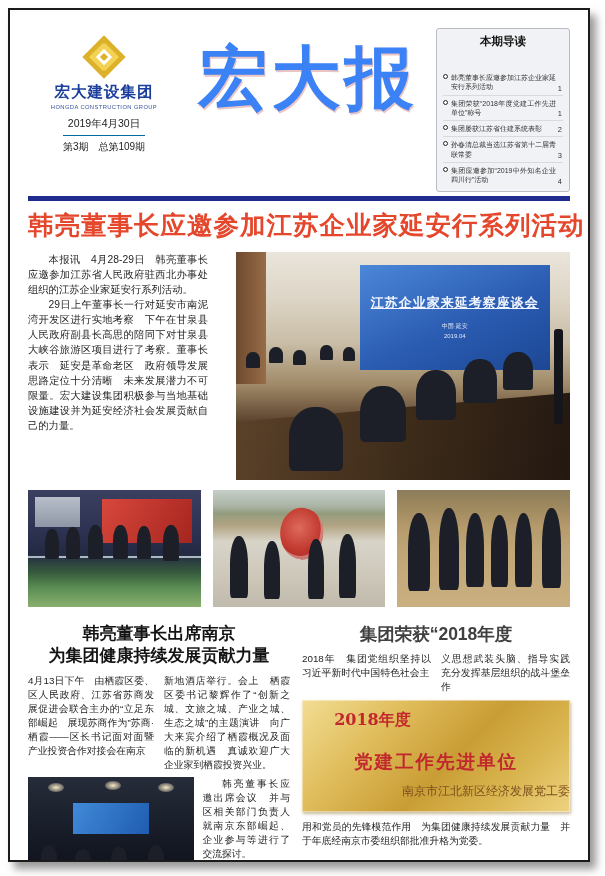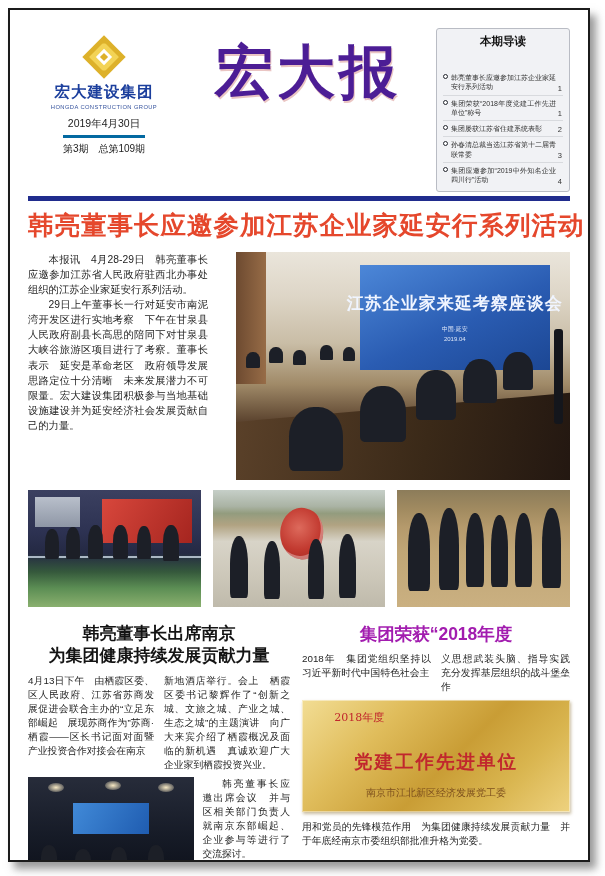--- a/index.html
+++ b/index.html
@@ -10,24 +10,24 @@
     box-shadow:6px 7px 8px rgba(70,70,70,.55);
     padding:14px 18px; overflow:hidden;
   }
   
   .header { display:flex; align-items:flex-start; }
   .brand { width:152px; flex:none; padding-top:10px; text-align:center; }
   .logo { width:46px; height:46px; margin:0 auto 2px; display:block; }
   .brand-cn { font-size:15.5px; font-weight:bold; color:#1c3f9d; letter-spacing:1px; white-space:nowrap; }
   .brand-en { font-size:5.8px; color:#37549e; letter-spacing:.4px; margin-top:1px; white-space:nowrap; }
   .brand-date { font-size:10.5px; color:#222; margin-top:7px; }
-  .brand-issue { font-size:10px; color:#222; margin-top:4px; padding-top:4px; border-top:3px solid #0369a1; display:inline-block; }
+  .brand-issue { font-size:10px; color:#222; margin-top:4px; padding-top:4px; border-top:1px solid #0369a1; display:inline-block; }
   .masthead {
-    flex:1; text-align:center; color:#4c1d95; font-family:"DejaVu Serif", serif;
-    font-size:58px; font-weight:bold; line-height:1.05; padding-top:18px;
+    flex:1; text-align:center; color:#3b82f6; font-family:"DejaVu Serif", serif;
+    font-size:69px; font-weight:bold; line-height:1.05; padding-top:18px;
     letter-spacing:4px; white-space:nowrap; text-shadow:1px 2px 0 rgba(170,25,15,.25);
   }
   .digest {
     width:134px; flex:none; margin-top:4px; background:#f1f2f5;
     border:1px solid #b9bcc4; border-radius:3px; padding:5px 6px 3px;
   }
   .digest-title { text-align:center; font-size:11.5px; font-weight:bold; color:#111; margin-bottom:21px; }
   .digest-item { position:relative; display:flex; align-items:flex-start; padding:3px 0 3px; border-bottom:1px solid #d8dade; }
   .digest-item:last-child { border-bottom:none; }
   .bullet { flex:none; width:5px; height:5px; border:1.8px solid #23262e; border-radius:50%; margin:1px 3px 0 0; background:#fff; }
@@ -41,60 +41,60 @@
   .main-row { display:flex; gap:28px; height:228px; }
   .main-text { width:180px; flex:none; font-size:10.3px; line-height:1.47; text-align:justify; color:#1e1e1e; }
   .main-text p { text-indent:2em; }
   .photo { position:relative; overflow:hidden; background:#999; }
   .photo-main { flex:1; height:100%; background:linear-gradient(180deg,#eae5db 0%,#ddd5c6 20%,#c9bda6 40%,#a08a68 58%,#5d4530 74%,#2e2017 100%); }
   .screen-blue {
     position:absolute; left:37%; top:6%; width:57%; height:46%;
     background:linear-gradient(155deg,#4c87d8 0%,#2a5cb2 55%,#1c4794 100%);
     display:flex; flex-direction:column; align-items:center; justify-content:center; color:#f0f5ff;
   }
-  .screen-title { font-size:17px; font-weight:bold; letter-spacing:1px; white-space:nowrap; }
+  .screen-title { font-size:13px; font-weight:bold; letter-spacing:1px; white-space:nowrap;text-decoration:underline; }
   .screen-sub { font-size:6px; margin-top:9px; opacity:.9; text-align:center; line-height:1.7; }
   .wood-panel { position:absolute; left:0; top:0; width:9%; height:58%; background:linear-gradient(90deg,#6d4a30,#976c47); }
   .table-slab { position:absolute; bottom:-8%; left:-4%; width:110%; height:40%; background:linear-gradient(100deg,#5c422a 0%,#3a2918 55%,#201510 100%); transform:skewY(-5deg); }
   .person { position:absolute; background:#1c1f27; border-radius:46% 46% 10% 10%; }
   .tripod { position:absolute; right:2%; top:34%; width:9px; height:95px; background:#14161c; border-radius:3px; }
   
   .photo-strip { display:flex; gap:12px; margin-top:10px; height:117px; }
   .photo-strip .photo { flex:1; }
   .photo-expo { background:linear-gradient(180deg,#3b4060 0%,#2d3252 36%,#242943 54%,#35593c 70%,#5c8e54 84%,#8ab06f 100%); }
   .expo-screen { position:absolute; right:5%; top:8%; width:52%; height:38%; background:linear-gradient(120deg,#d8473c,#a5251f); }
   .expo-wall { position:absolute; left:4%; top:6%; width:26%; height:26%; background:linear-gradient(180deg,#cfd6de,#9fa8b4); opacity:.85; }
   .expo-rail { position:absolute; left:0; right:0; top:57%; height:2px; background:rgba(215,228,240,.75); }
   .photo-plaza { background:linear-gradient(180deg,#c6cfc8 0%,#aab3a4 14%,#939c7e 20%,#b1a382 30%,#d8d4c8 44%,#cdc8ba 72%,#bfbaab 100%); }
   .emblem { position:absolute; left:39%; top:16%; width:25%; height:44%; background:radial-gradient(circle at 42% 40%,#dd6a5c 0%,#c23a30 55%,#a02420 100%); border-radius:48% 52% 44% 56%; transform:rotate(10deg); box-shadow:inset -3px -3px 0 rgba(255,255,255,.35); }
   .photo-site { background:linear-gradient(180deg,#8c7c5a 0%,#a38c61 18%,#b59a6c 32%,#c0a676 52%,#cab081 100%); }
   
   .bottom-row { display:flex; gap:12px; margin-top:16px; height:240px; }
   .article-left { width:262px; flex:none; }
   .article-right { flex:1; }
   .h2-black { text-align:center; font-size:17px; line-height:1.32; font-weight:bold; color:#141414; margin-bottom:6px; }
-  .h2-red { text-align:center; font-size:17.5px; line-height:1.35; font-weight:bold; color:#a21caf; margin-bottom:6px; }
+  .h2-red { text-align:center; font-size:17.5px; line-height:1.35; font-weight:bold; color:#404040; margin-bottom:6px; }
   .cols { display:flex; gap:10px; }
   .col { flex:1; font-size:9.8px; line-height:1.43; text-align:justify; color:#1e1e1e; }
   .photo-text-row { display:flex; gap:8px; margin-top:5px; }
   .photo-hall { flex:1.9; height:104px; background:linear-gradient(180deg,#272c3a 0%,#1e2330 30%,#161b27 56%,#0d1019 100%); }
   .hall-screen { position:absolute; left:27%; top:25%; width:46%; height:30%; background:linear-gradient(120deg,#418ad8,#1f5cb0); }
   .lamp { position:absolute; width:16px; height:9px; border-radius:50%; background:radial-gradient(#f7e9c4,rgba(247,233,196,0)); }
   .side-col { flex:1; font-size:9.8px; line-height:1.43; text-align:justify; color:#1e1e1e; }
   .award-body { display:flex; gap:8px;flex-direction:column; }
   .award-main { flex:1; }
   .plaque {
     position:relative; height:112px; margin-top:6px;
     background:linear-gradient(135deg,#f2dd94 0%,#e0bd5c 28%,#c99d35 55%,#d9b54f 76%,#eed27f 100%);
     box-shadow:inset 0 0 0 1px rgba(255,255,255,.45), 1px 2px 3px rgba(120,90,20,.4);
     display:flex; flex-direction:column; align-items:center; justify-content:center;
   }
-  .plaque-year { position:absolute; left:12%; top:9%; color:#c1272d; font-weight:normal; font-size:11px; font-family:"DejaVu Serif", serif; }
+  .plaque-year { position:absolute; left:12%; top:9%; color:#c1272d; font-weight:bold; font-size:16px; font-family:"DejaVu Serif", serif; }
   .plaque-title { color:#c1272d; font-weight:bold; font-size:18.5px; letter-spacing:2px; font-family:"DejaVu Serif", serif; margin-top:10px; white-space:nowrap; }
-  .plaque-issuer { position:absolute; bottom:11%; width:100%; text-align:center; color:#7c4f1d; font-size:10px; }
+  .plaque-issuer { position:absolute; bottom:11%; width:100%; text-align:right; color:#7c4f1d; font-size:12px; }
   
   .footer {
     margin-top:10px; border:2px solid #5a5a5a; background:#ececec;
     display:flex; align-items:center; justify-content:space-between;
     padding:4px 14px; font-size:11.5px; color:#222;
   }
   .footer span { white-space:nowrap; }
 </style>
 </head>
 <body>

